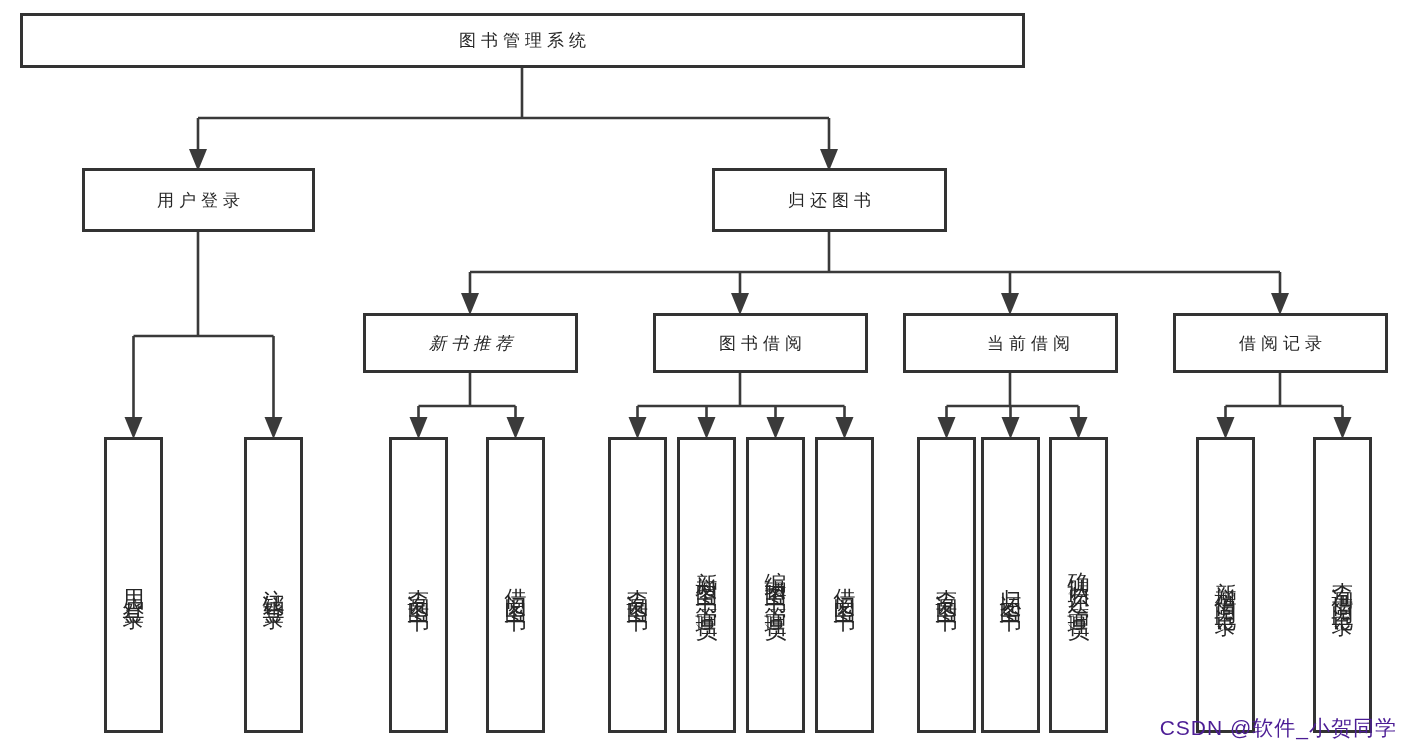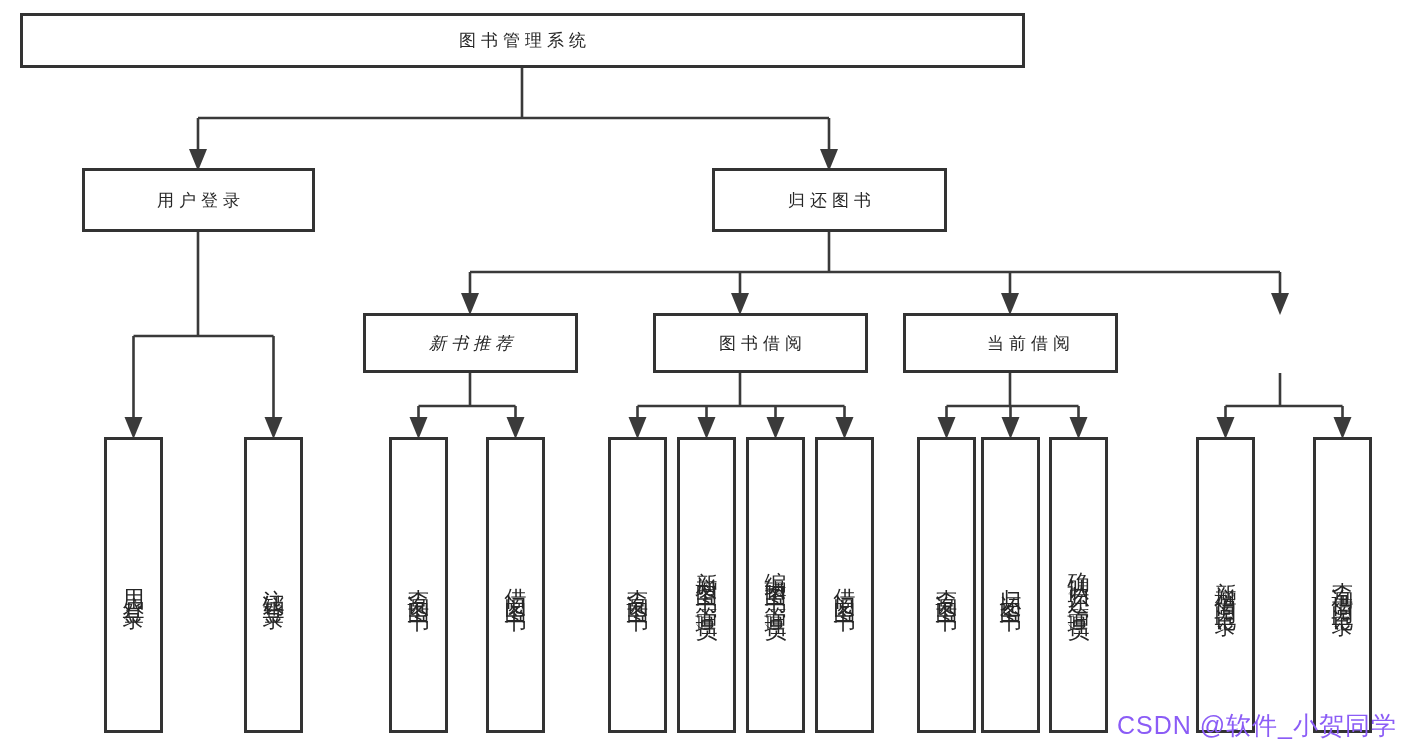--- a/index.html
+++ b/index.html
@@ -42,22 +42,22 @@
     font-size: 22px;
     writing-mode: vertical-rl;
     text-orientation: mixed;
     letter-spacing: 7px;
     line-height: 1;
   }
   .watermark {
     position: absolute;
     right: 8px;
     bottom: 5px;
-    font-size: 25px;
-    color: #8b5cf6;
+    font-size: 21px;
+    color: #4c1d95;
     letter-spacing: 1px;
     white-space: nowrap;
     z-index: 5;
   }
 </style>
 </head>
 <body>
 
 <div id="canvas">
 
@@ -105,20 +105,21 @@
   </svg>
 
   <div class="node h" style="left:20px; top:13px; width:1005px; height:55px;">图书管理系统</div>
 
   <div class="node h" style="left:82px; top:168px; width:233px; height:64px;">用户登录</div>
   <div class="node h" style="left:712px; top:168px; width:235px; height:64px;">归还图书</div>
 
   <div class="node h" style="left:363px; top:313px; width:215px; height:60px;font-style:italic;">新书推荐</div>
   <div class="node h" style="left:633px; top:313px; width:215px; height:60px;margin-left:20px;">图书借阅</div>
   <div class="node h" style="left:903px; top:313px; width:215px; height:60px;padding-left:36px;">当前借阅</div>
+  <div class="node h" style="left:1173px; top:313px; width:215px; height:60px;">借阅记录</div>
 
   <div class="node v" style="left:104px; top:437px; width:59px; height:296px;">用户登录</div>
   <div class="node v" style="left:244px; top:437px; width:59px; height:296px;">注销登录</div>
 
   <div class="node v" style="left:389px; top:437px; width:59px; height:296px;">查询图书</div>
   <div class="node v" style="left:486px; top:437px; width:59px; height:296px;">借阅图书</div>
 
   <div class="node v" style="left:608px; top:437px; width:59px; height:296px;">查询图书</div>
   <div class="node v" style="left:677px; top:437px; width:59px; height:296px;">新增图书（管理员）</div>
   <div class="node v" style="left:746px; top:437px; width:59px; height:296px;">编辑图书（管理员）</div>

